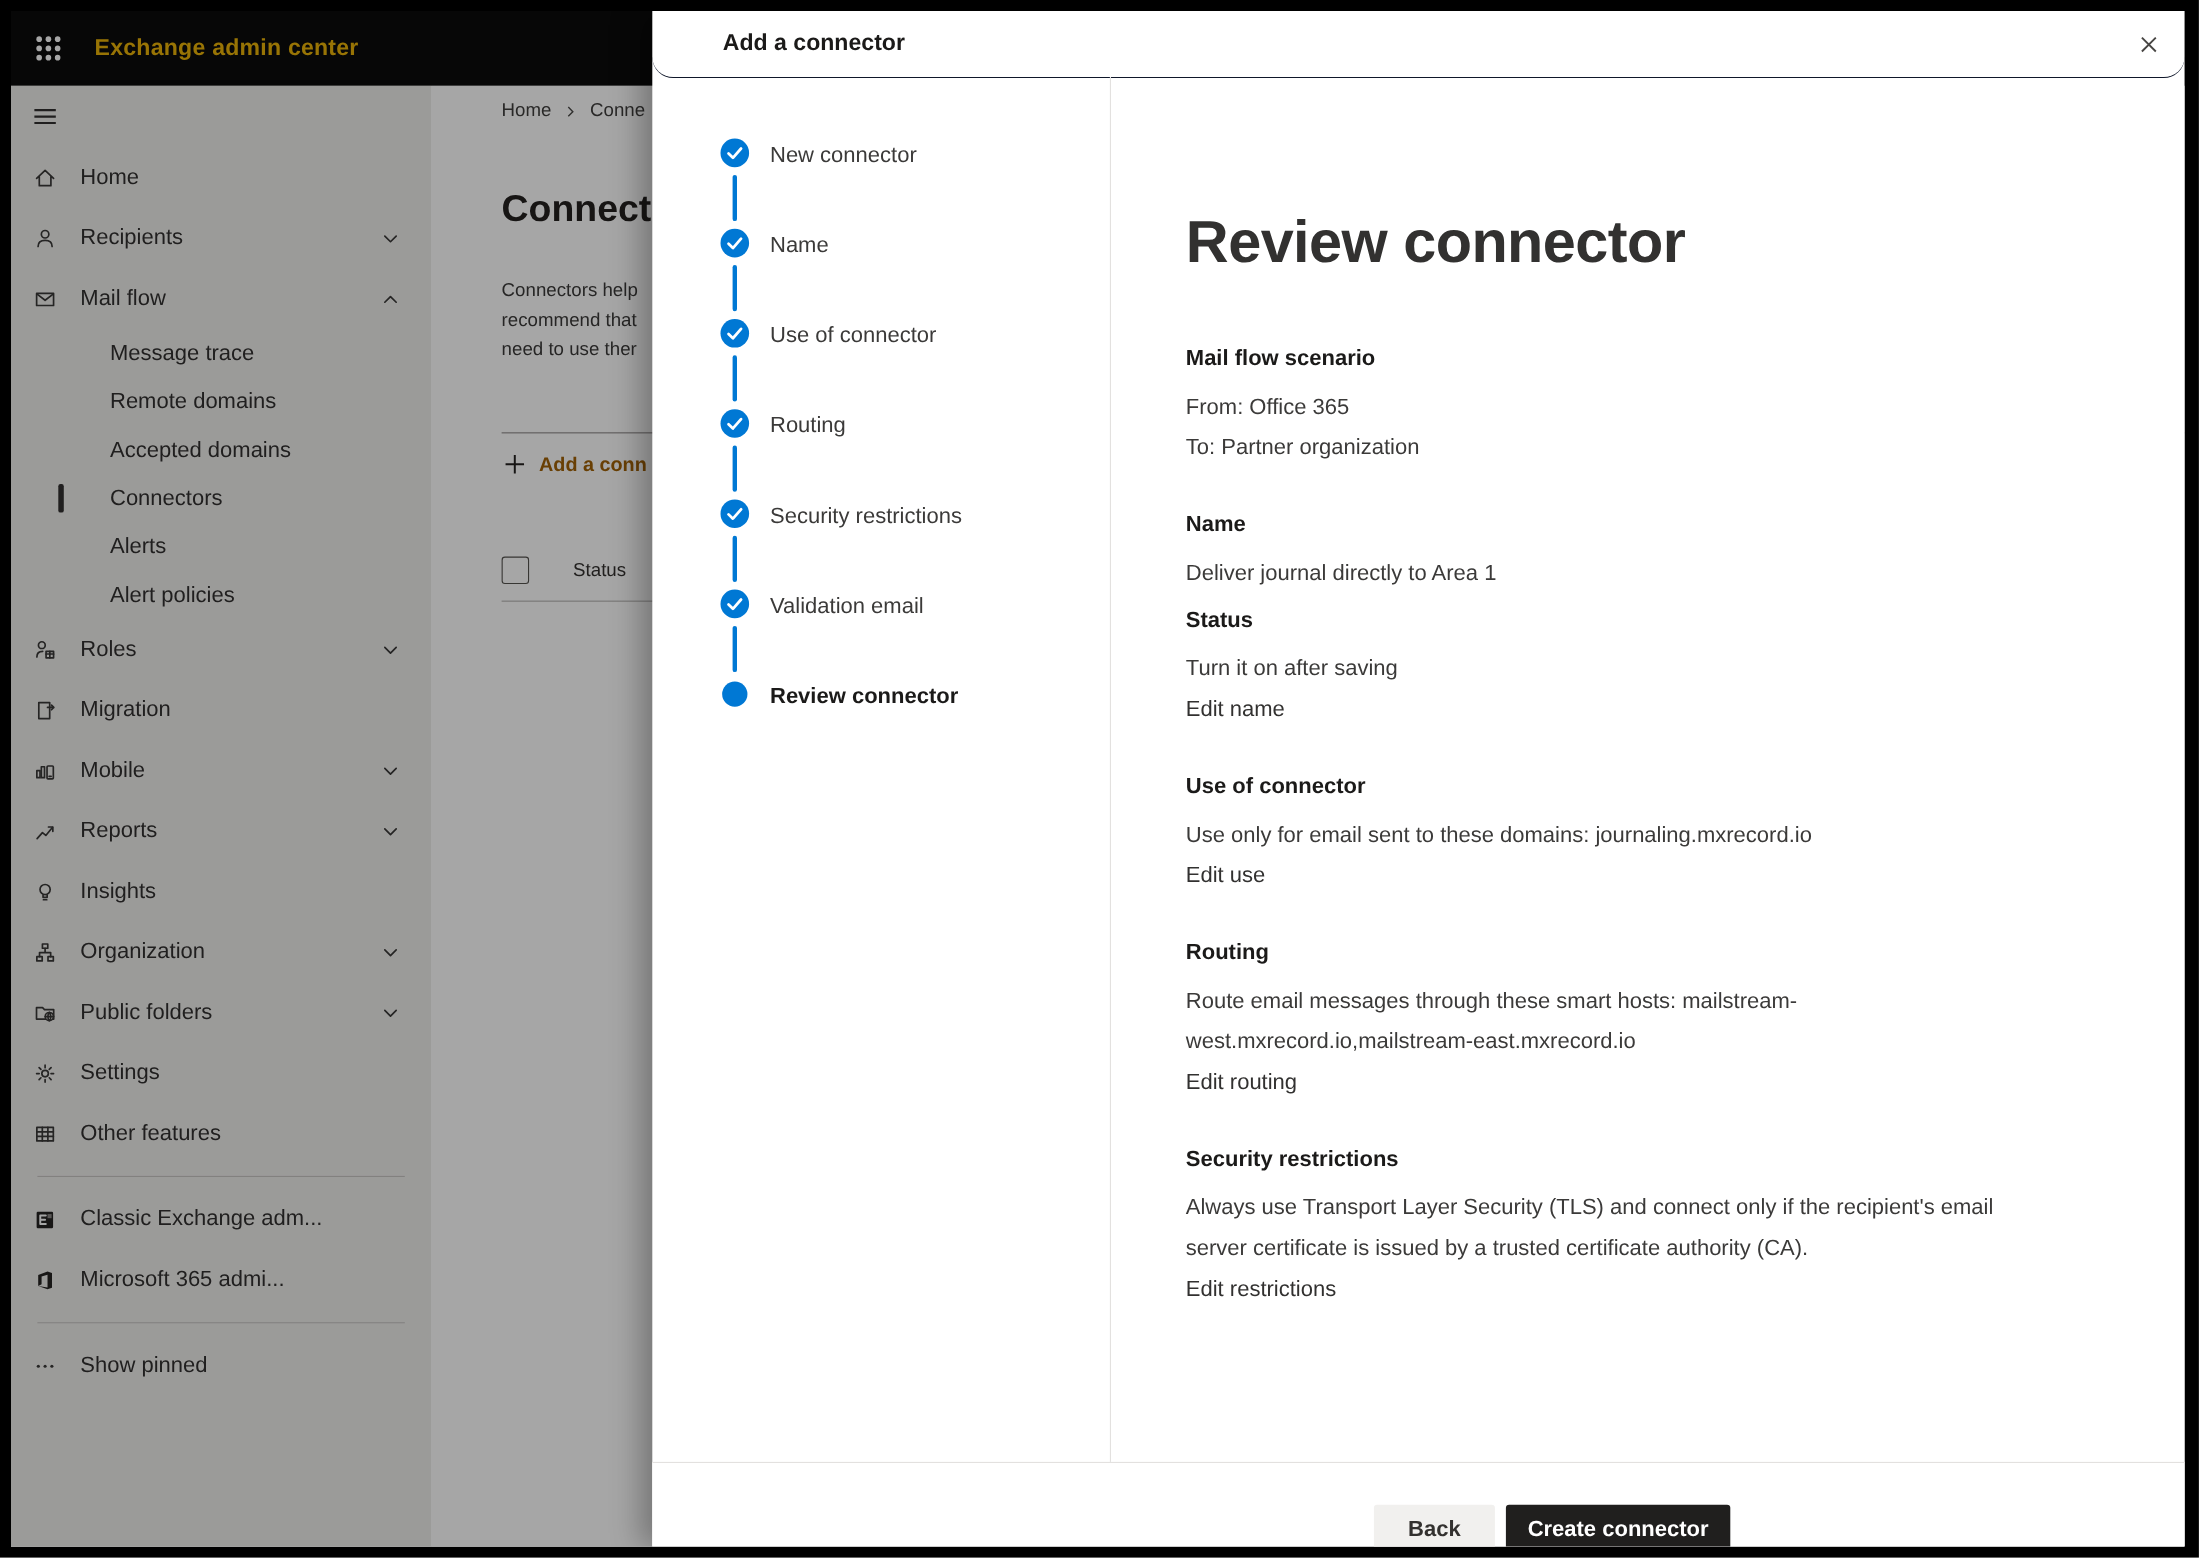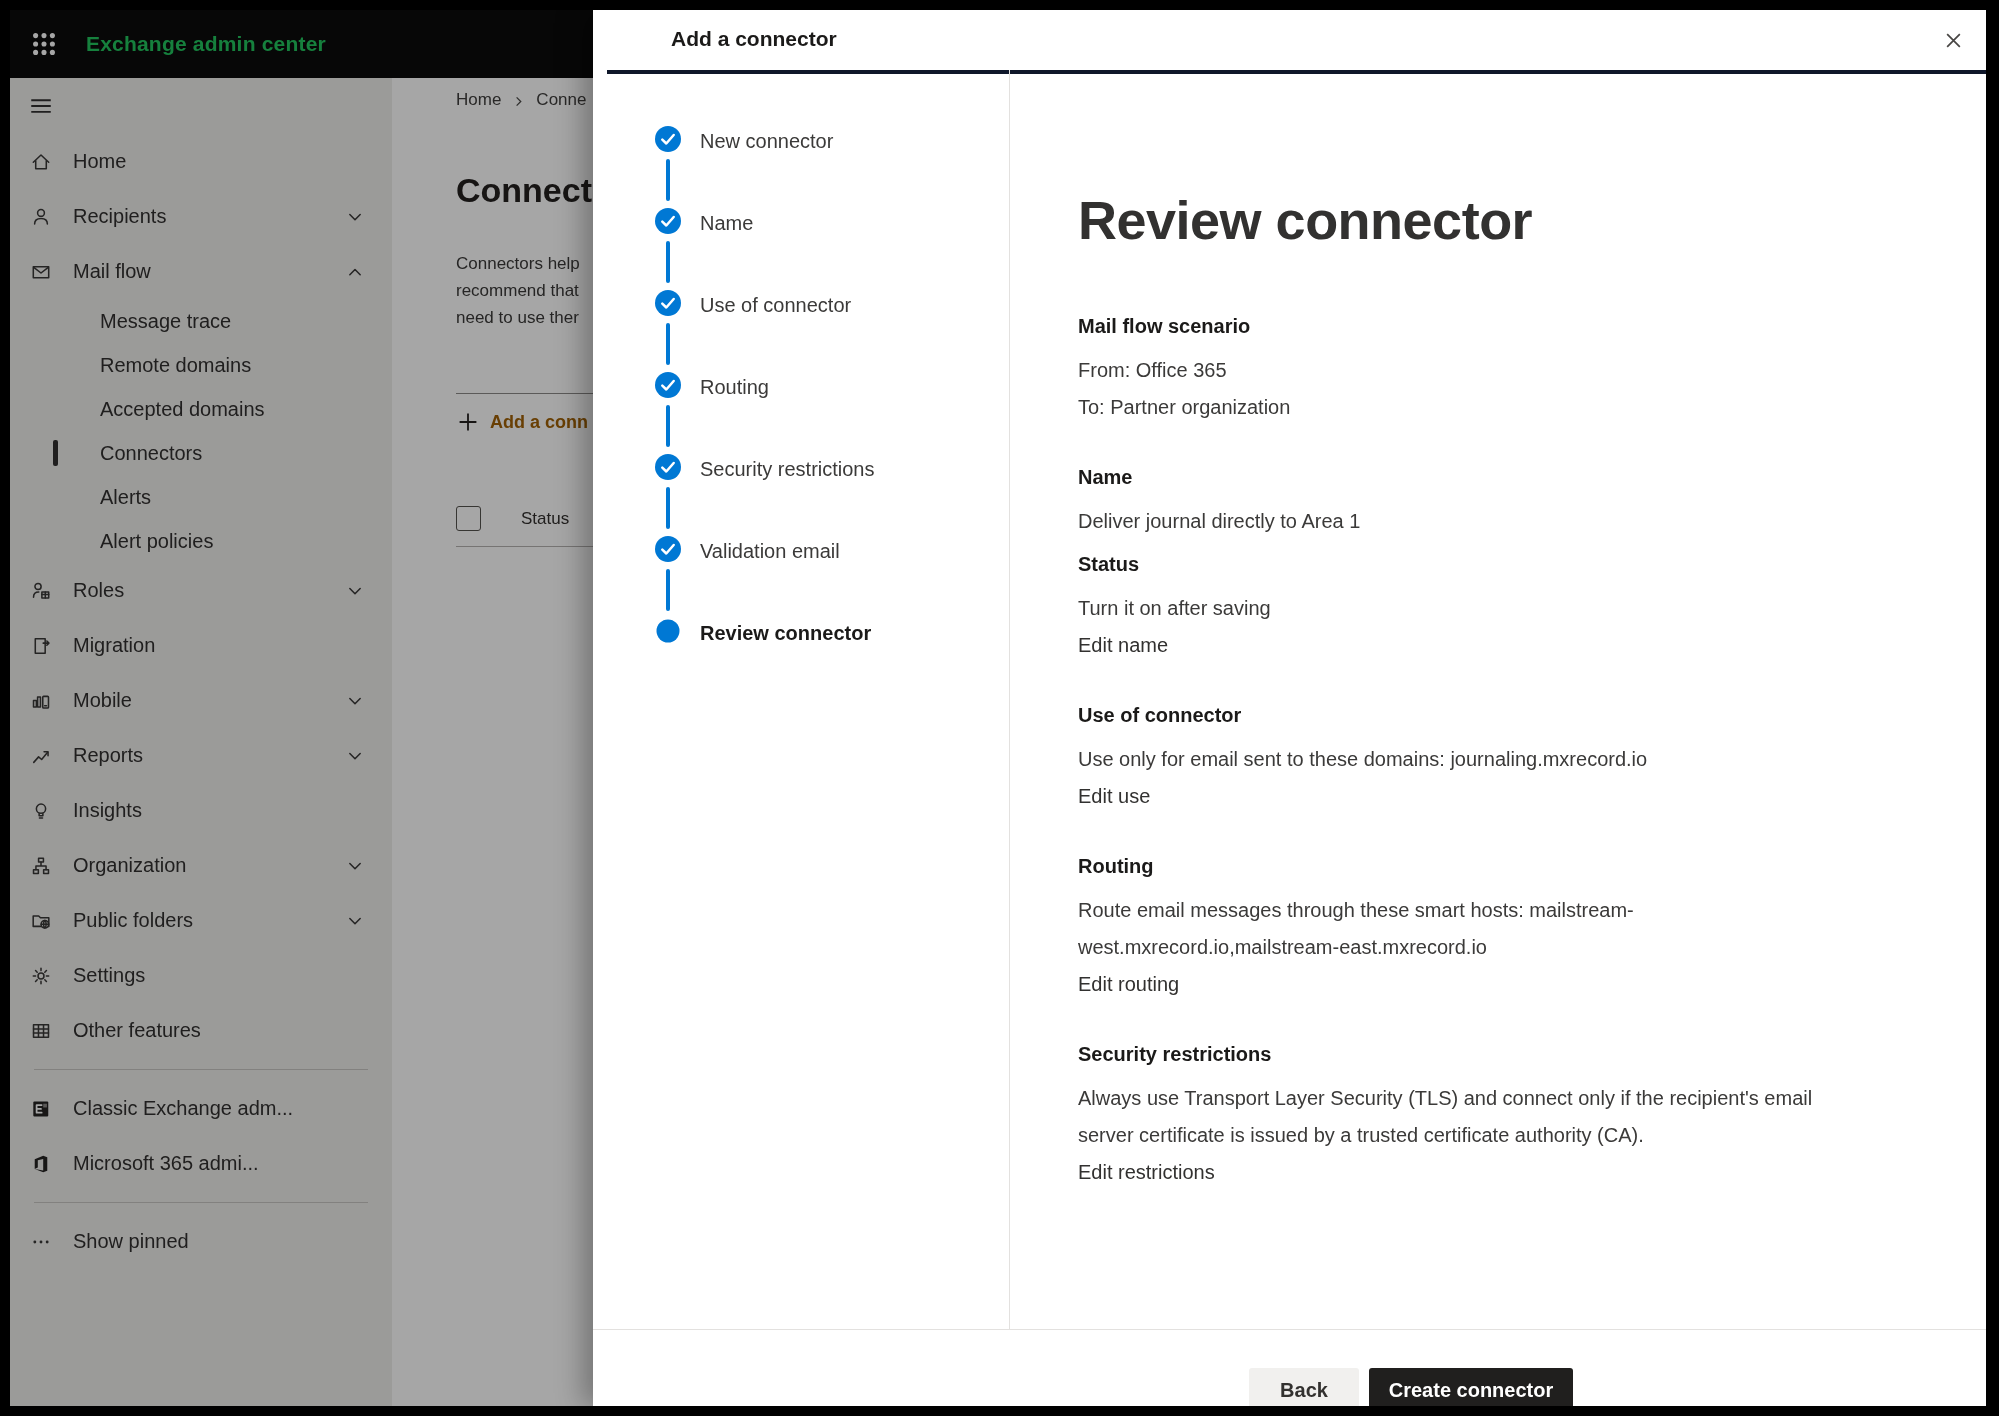--- a/index.html
+++ b/index.html
@@ -3,21 +3,21 @@
 <meta charset="utf-8">
 <style>
   html,body{margin:0;padding:0;}
   body{width:1999px;height:1416px;background:#000;position:relative;overflow:hidden;
        font-family:"Liberation Sans",sans-serif;-webkit-font-smoothing:antialiased;}
   .screen{position:absolute;left:10px;top:10px;width:1976px;height:1396px;background:#fff;overflow:hidden;}
 
   
   .topbar{position:absolute;left:0;top:0;right:0;height:68px;background:#0b0b0b;display:flex;align-items:center;z-index:1;}
   .waffle{width:44px;height:44px;margin-left:12px;display:flex;align-items:center;justify-content:center;cursor:pointer;}
-  .topbar-title{color:#22c55e;font-size:21px;font-weight:600;margin-left:20px;letter-spacing:.2px;}
+  .topbar-title{color:#eab308;font-size:21px;font-weight:600;margin-left:20px;letter-spacing:.2px;}
 
   .sidebar{position:absolute;left:0;top:68px;width:382px;bottom:0;background:#efeeec;z-index:1;}
   .hamburger{height:56px;display:flex;align-items:center;padding-left:18px;cursor:pointer;}
   .side-item{height:55px;display:flex;align-items:center;padding-left:18px;cursor:pointer;position:relative;}
   .side-icon{width:26px;display:flex;justify-content:center;}
   .side-label{font-size:20px;color:#323130;margin-left:19px;white-space:nowrap;}
   .side-chev{position:absolute;right:26px;top:50%;transform:translateY(-50%);display:flex;}
   .side-sub{height:44px;display:flex;align-items:center;padding-left:90px;cursor:pointer;position:relative;}
   .side-sub .side-label{margin-left:0;}
   .sel-bar{position:absolute;left:43px;top:9px;width:5px;height:26px;background:#323130;border-radius:2px;}
@@ -36,21 +36,21 @@
   .checkbox{width:23px;height:23px;border:1.6px solid #55534f;border-radius:3px;background:transparent;cursor:pointer;}
   .status-col{font-size:17px;color:#33312f;margin-left:40px;}
   .page-divider2{position:absolute;left:64px;right:0;top:468px;border-top:1px solid #b5b3b1;}
 
   
   .scrim{position:absolute;inset:0;background:rgba(0,0,0,0.35);z-index:2;}
 
   
   .panel{position:absolute;left:583px;top:0;bottom:0;width:1393px;background:#fff;z-index:3;
          box-shadow:-10px 0 26px rgba(0,0,0,.30);}
-  .panel-header{position:absolute;left:14px;top:0;right:0;height:60px;border-bottom:4px solid #0f172a;}
+  .panel-header{position:absolute;left:0;top:0;right:0;height:60px;border-bottom:1px solid #0f172a;border-radius:19px;}
   .panel-title{position:absolute;left:64px;top:17px;font-size:21px;font-weight:700;color:#1b1a19;}
   .close-btn{position:absolute;right:12px;top:9px;width:42px;height:42px;border:none;background:none;cursor:pointer;
              display:flex;align-items:center;justify-content:center;padding:0;}
 
   .stepper{position:absolute;left:0;top:60px;width:416px;bottom:76px;border-right:1px solid #e3e1df;}
   .step{position:absolute;left:61px;height:28px;display:flex;align-items:flex-end;cursor:pointer;}
   .step-circle{width:28px;height:28px;display:flex;}
   .step-label{font-size:20px;color:#3b3a39;margin-left:18px;white-space:nowrap;}
   .step.current .step-label{font-weight:700;color:#1b1a19;}
   .step-line{position:absolute;left:73px;width:4px;height:42px;background:#0078d4;border-radius:2px;}

